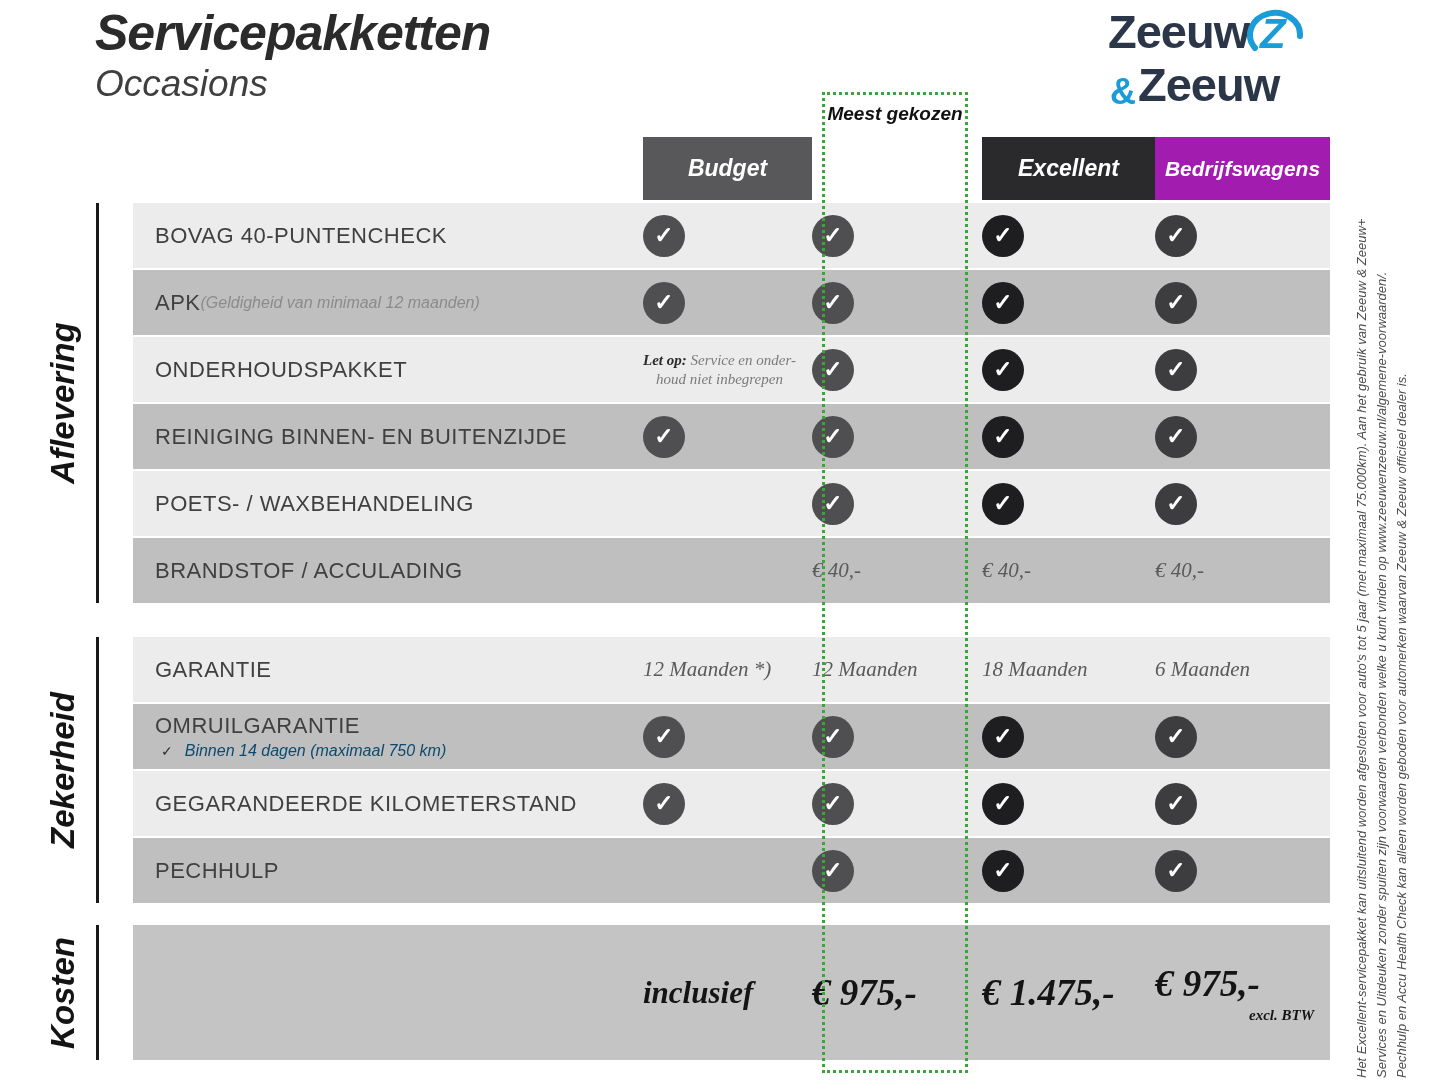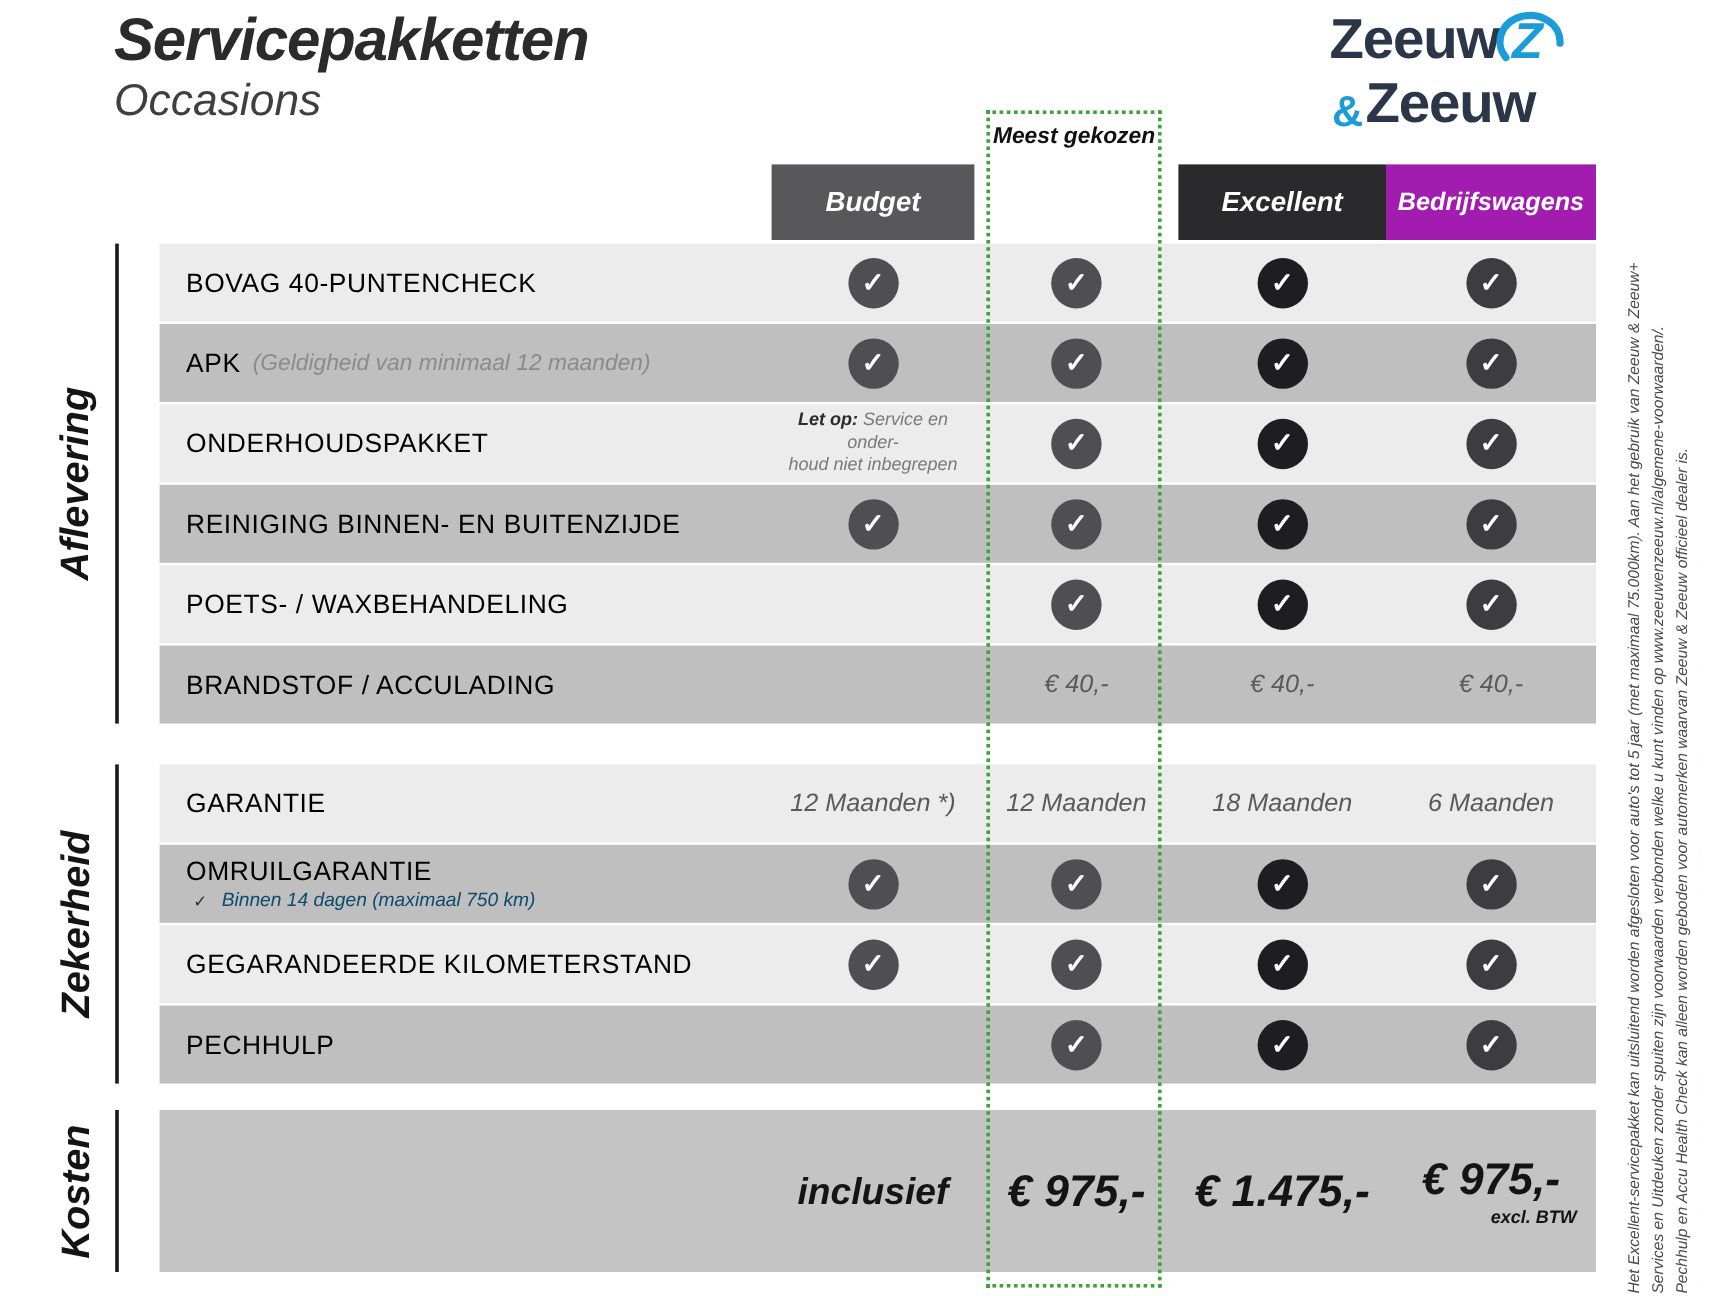--- a/index.html
+++ b/index.html
@@ -26,27 +26,27 @@
   .h-premium{left:812px;width:170px;background:#535355;}
   .h-excellent{left:982px;width:173px;background:#2a2a2c;}
   .h-bedrijfswagens{left:1155px;width:175px;background:#a21caf;}
   .h-bedrijfswagens span{font-size:21px;}
 
   
   .row{position:absolute;left:133px;width:1197px;height:65px;display:flex;}
   .row.light{background:#ececec;}
   .row.mid{background:#bfbfbf;}
   .rowlabel{width:510px;display:flex;align-items:center;padding-left:22px;box-sizing:border-box;}
-  .rowlabel .lbl{font-size:22px;color:#000000;letter-spacing:.5px;white-space:nowrap;}
-  .rowlabel .lblnote{font-size:19px;font-style:italic;color:#8b8b8b;margin-left:10px;white-space:nowrap;}
+  .rowlabel .lbl{font-size:22px;color:#404040;letter-spacing:.5px;white-space:nowrap;}
+  .rowlabel .lblnote{font-size:16px;font-style:italic;color:#8b8b8b;white-space:nowrap;}
   .rowlabel.stacked{flex-direction:column;align-items:flex-start;justify-content:center;}
   .subline{display:flex;align-items:center;margin-top:3px;margin-left:6px;}
   .subline .smallchk{font-size:14px;color:#2b2b2b;margin-right:12px;}
   .subline .subtxt{font-size:16px;font-style:italic;color:#0c4a6e;}
-  .cell{display:flex;align-items:center;justify-content:center;flex-direction:column;}
+  .cell{display:flex;align-items:flex-start;justify-content:center;flex-direction:column;font-family:Liberation Serif, serif;}
   .c0{width:169px;} .c1{width:170px;} .c2{width:173px;} .c3{width:175px;}
 
   .chk{width:42px;height:42px;border-radius:50%;display:flex;align-items:center;justify-content:center;}
   .chk::after{content:"\2713";color:#fff;font-size:23px;font-weight:bold;}
   .chk.k0,.chk.k1{background:#4f4f51;}
   .chk.k2{background:#1e1e20;}
   .chk.k3{background:#3d3d3f;}
 
   .val-italic{font-size:21px;font-style:italic;color:#5a5a5a;white-space:nowrap;}
   .note-cell{text-align:center;font-size:15px;font-style:italic;color:#7a7a7a;line-height:1.25;}

